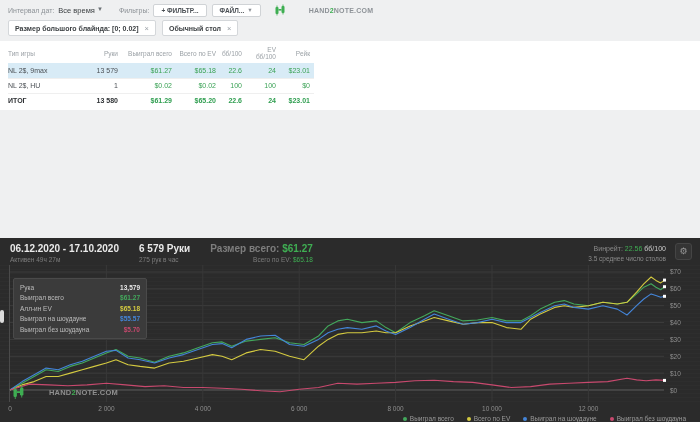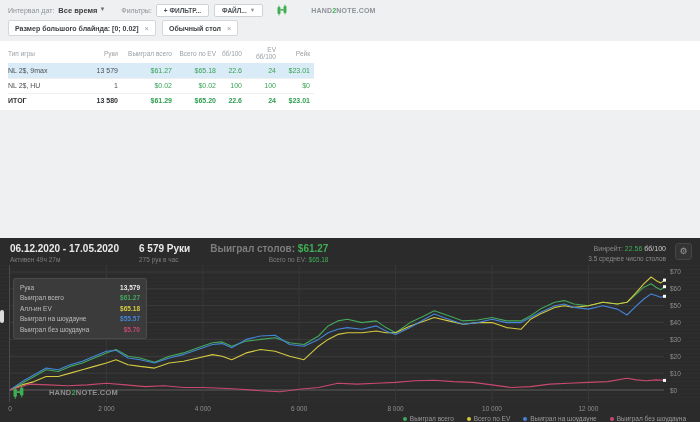--- a/index.html
+++ b/index.html
@@ -2,21 +2,21 @@
 <html><head>
 <meta charset="utf-8">
 <style>
   * { margin:0; padding:0; box-sizing:border-box; }
   html,body { width:700px; height:422px; overflow:hidden; }
   body { background:#eff0f1; font-family:"Liberation Sans", sans-serif; color:#3c4043; }
 
   
   .toolbar { display:flex; align-items:center; padding:4px 8px 0 8px; height:16px; }
   .tb-label { font-size:7px; color:#8d9297; margin-right:4px; }
-  .tb-select { font-size:7.5px; font-weight:bold; color:#3c4043; cursor:pointer; display:flex; }
+  .tb-select { font-size:7.5px; font-weight:normal; color:#3c4043; cursor:pointer; display:flex; }
   .tb-select .caret { font-size:6px; color:#6c7176; margin-left:2px; }
   .tb-gap { width:16px; }
   .tb-btn { background:#fff; border:1px solid #d0d3d6; border-radius:2px; font-size:6.5px; font-weight:bold;
             color:#4a4f54; padding:2px 7px; margin-right:5px; cursor:pointer; display:flex; align-items:center; }
   .tb-btn .caret { font-size:5.5px; color:#8d9297; margin-left:3px; }
   .brand { display:flex; align-items:center; margin-left:8px; }
   .brand-text { font-size:7px; font-weight:bold; color:#8d9297; margin-left:3px; letter-spacing:.2px;padding-left:20px; }
   .brand-text .digit { color:#3fae53; }
 
   
@@ -205,29 +205,29 @@
       <polyline points="10.0,152.0 22.1,143.6 34.1,136.8 46.1,130.1 58.2,131.8 70.3,126.7 82.3,123.3 94.3,118.3 106.4,113.2 116.0,112.4 128.1,120.0 140.1,121.7 154.6,125.0 169.1,120.0 183.5,116.6 198.0,111.5 212.4,106.5 222.1,105.6 231.7,109.8 246.2,101.4 260.6,98.0 275.1,97.2 289.6,106.5 304.0,108.2 318.5,101.4 328.1,94.7 337.8,91.3 347.4,89.6 361.9,91.3 376.3,87.9 386.0,93.0 395.6,96.4 410.1,89.6 424.5,81.2 434.2,76.1 448.6,81.2 463.1,86.2 477.5,84.6 492.0,81.2 506.5,84.6 520.9,84.6 530.6,79.5 540.2,74.4 554.7,67.7 564.3,66.0 573.9,69.4 588.4,71.1 602.9,67.7 617.3,71.1 627.0,77.0 636.6,67.7 643.8,61.0 651.1,55.9 655.9,57.6 660.7,59.3 664.5,58.3" fill="none" stroke="#4485d8" stroke-width="1.1" stroke-linejoin="round"></polyline>
       <polyline points="10.0,152.0 29.3,146.1 48.6,146.9 67.8,147.8 87.1,146.9 106.4,145.3 125.7,146.9 145.0,148.6 164.2,147.8 183.5,149.5 202.8,149.5 222.1,150.3 241.4,151.2 260.6,152.8 279.9,153.7 299.2,151.2 318.5,149.5 337.8,145.3 357.0,146.1 376.3,145.3 395.6,144.4 414.9,142.7 434.2,142.2 453.4,143.6 472.7,144.4 492.0,146.9 511.3,149.5 530.6,148.6 549.8,146.1 569.1,145.3 588.4,144.4 607.7,143.6 627.0,140.2 636.6,141.9 646.2,142.7 655.9,141.9 664.5,142.4" fill="none" stroke="#c8496e" stroke-width="1.1" stroke-linejoin="round"></polyline>
       <rect x="663.0" y="47.2" width="3" height="3" fill="#ffffff"></rect>
       <rect x="663.0" y="40.6" width="3" height="3" fill="#ffffff"></rect>
       <rect x="663.0" y="56.8" width="3" height="3" fill="#ffffff"></rect>
       <rect x="663.0" y="140.9" width="3" height="3" fill="#ffffff"></rect>
     </svg>
 
   <div class="panel-header">
     <div class="ph-group">
-      <div class="ph-main">06.12.2020 - 17.05.2020</div>
+      <div class="ph-main">06.12.2020 - 17.10.2020</div>
       <div class="ph-sub">Активен 49ч 27м</div>
     </div>
     <div class="ph-group">
       <div class="ph-main">6 579 Руки</div>
       <div class="ph-sub">275 рук в час</div>
     </div>
     <div class="ph-group ph-ev">
-      <div class="ph-main ph-won"><span class="lab">Выиграл столов:</span> <span class="val">$61.27</span></div>
+      <div class="ph-main ph-won"><span class="lab">Размер всего:</span> <span class="val">$61.27</span></div>
       <div class="ph-sub"><span class="lab">Всего по EV:</span> <span class="val">$65.18</span></div>
     </div>
     <div class="ph-right">
       <div class="wr-line"><span class="lab">Винрейт:</span> <span class="num">22.56</span> <span class="unit">бб/100</span></div>
       <div class="wr-sub">3.5 среднее число столов</div>
     </div>
     <div class="gear-btn">
         <span>⚙</span>
       </div>
   </div>

